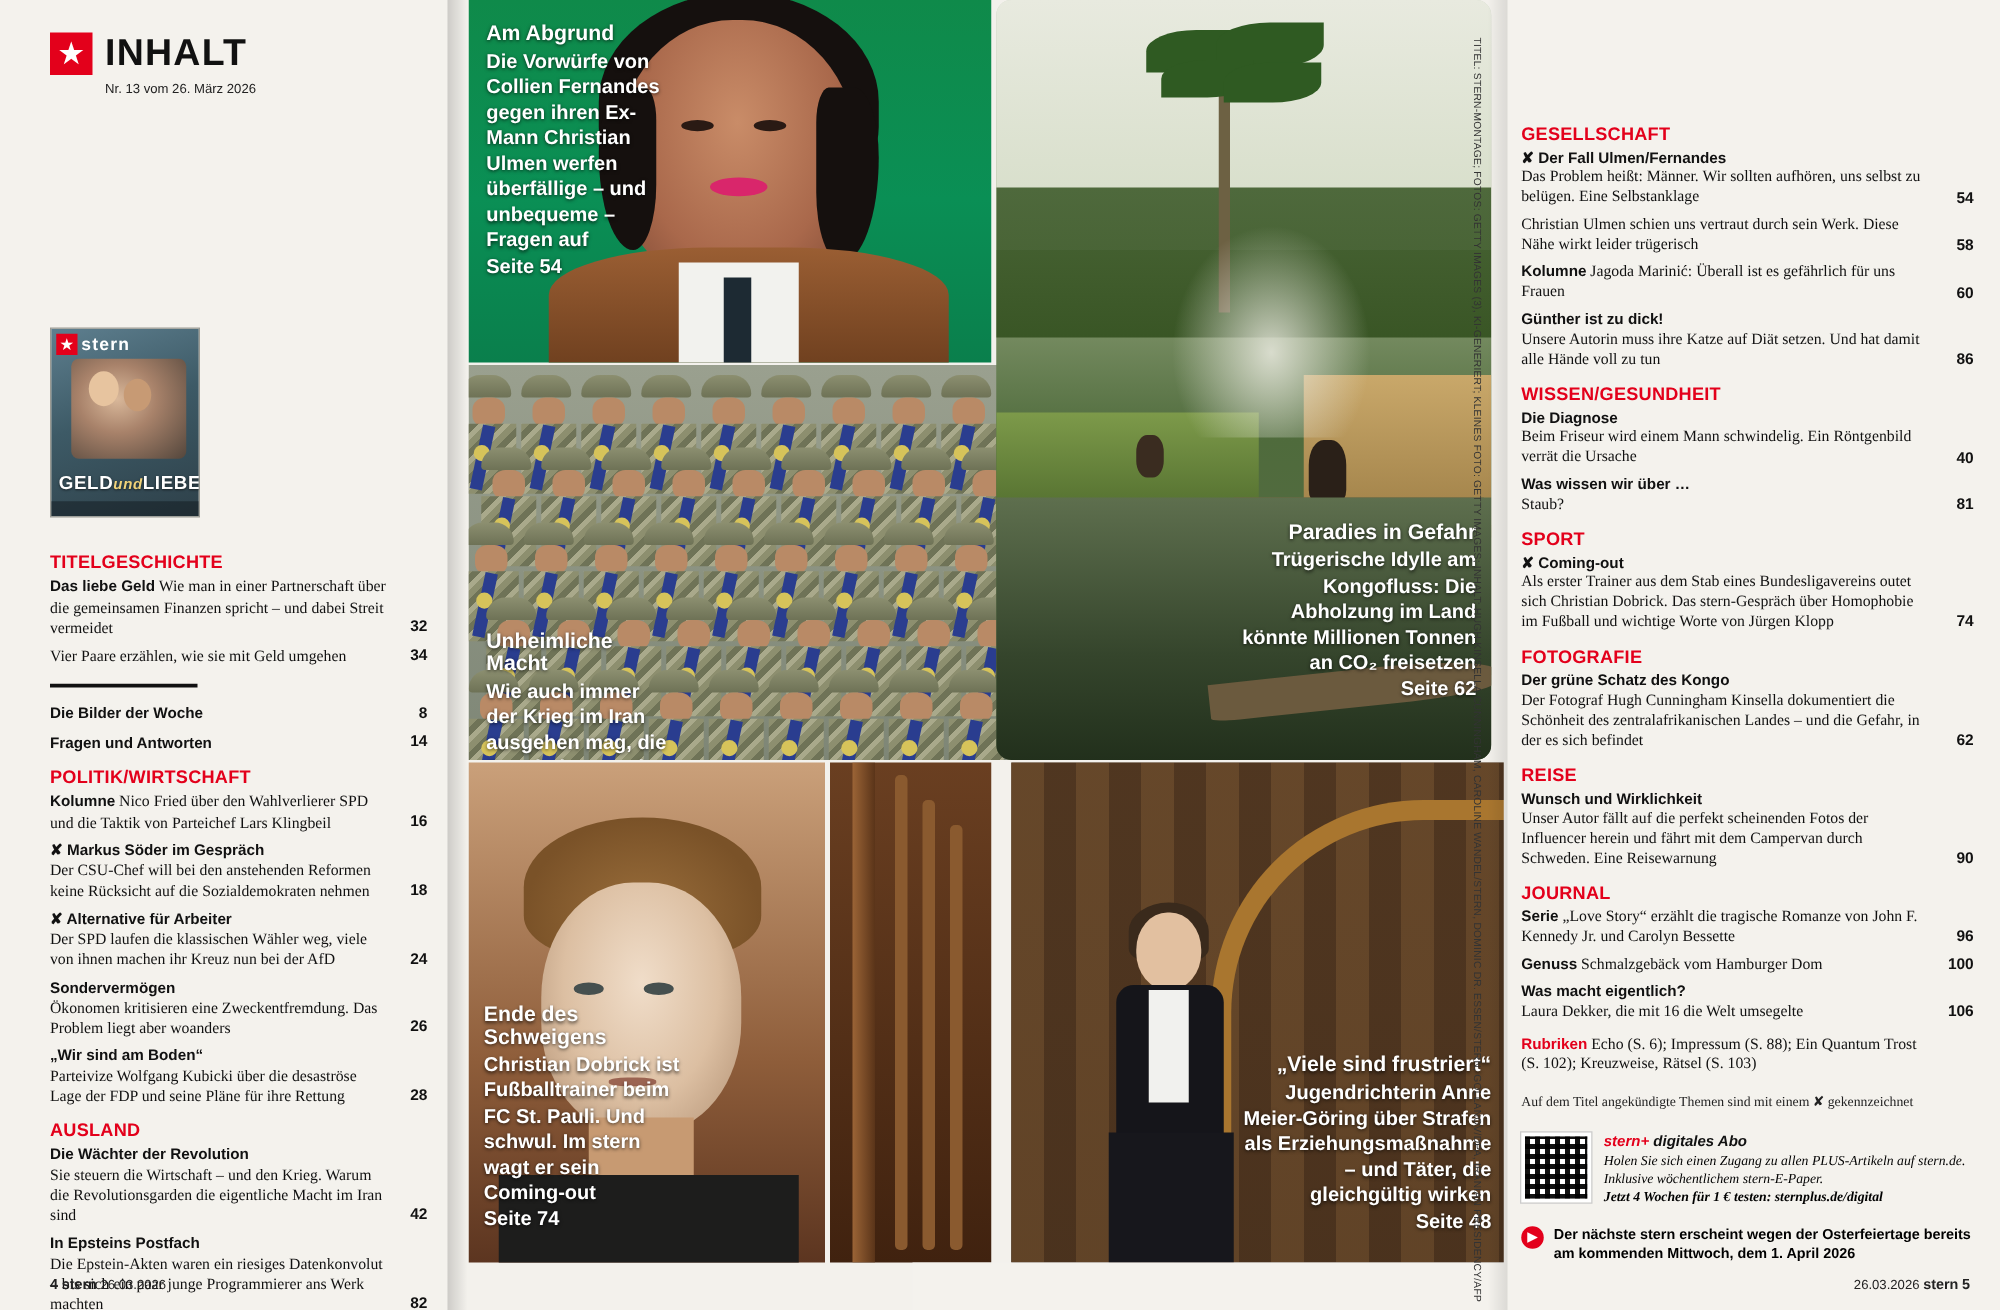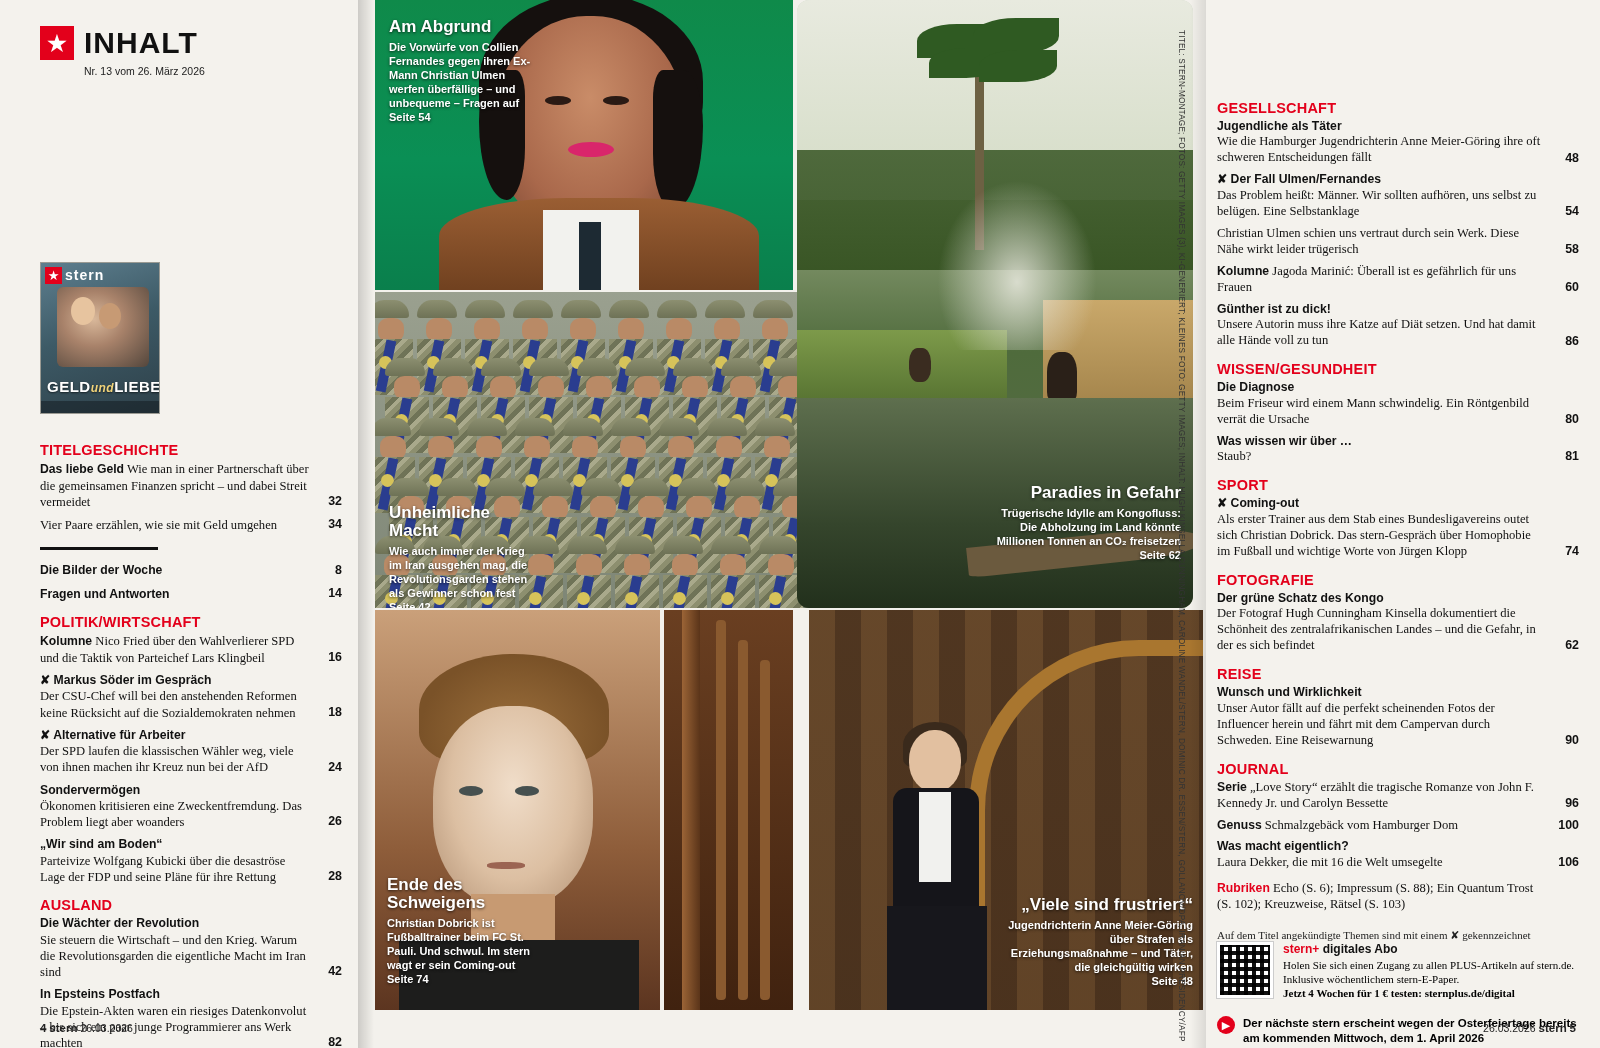--- a/index.html
+++ b/index.html
@@ -97,21 +97,21 @@
     font-family:"Liberation Sans", sans-serif; font-size:10.5px; color:#222;
   }
   .footer-left b { font-size:11.5px; }
 
   
   .mid { position:absolute; left:365px; top:0; width:838px; height:1010px; }
 
   .ph { position:absolute; overflow:hidden; }
   .cap { position:absolute; color:#fff; font-family:"Liberation Sans", sans-serif; text-shadow:0 1px 3px rgba(0,0,0,.7); }
   .cap h3 { margin:0 0 4px 0; font-size:17px; font-weight:bold; line-height:1.05; }
-  .cap p { margin:0; font-size:11px; line-height:1.28; font-weight:bold; }
+  .cap p { margin:0; font-size:16px; line-height:1.28; font-weight:bold; }
   .cap .pgref { font-weight:bold; }
 
   
   #photo-abgrund { left:10px; top:0; width:418px; height:290px;
     background:linear-gradient(180deg,#0f8a4a 0%,#0a8f55 55%,#0a7f4c 100%); }
   #photo-abgrund .face {
     position:absolute; left:120px; top:16px; width:190px; height:215px;
     background:radial-gradient(ellipse at 50% 38%, #c98c68 0%, #a9684b 60%, #7b4733 100%);
     border-radius:48% 48% 44% 44%;
   }
@@ -256,21 +256,21 @@
   }
   .right-toc { position:absolute; left:14px; top:88px; width:362px; }
   .r-entry { margin-bottom:6px; position:relative; padding-right:36px; font-size:12.6px; line-height:1.27; color:#111; }
   .r-entry .lead { font-family:"Liberation Sans", sans-serif; font-weight:bold; font-size:12.2px; }
   .r-entry .pg { position:absolute; right:0; bottom:0;
     font-family:"Liberation Sans", sans-serif; font-weight:bold; font-size:12.4px; }
   .note {
     margin-top:16px; font-size:11px; color:#222;
     font-family:"Liberation Serif", serif;
   }
-  .promo { display:flex; gap:10px; align-items:flex-start; }
+  .promo { margin-top:18px; display:flex; gap:10px; align-items:flex-start;font-style:italic; }
   .qr {
     width:56px; height:56px; flex:none;
     background:
       repeating-linear-gradient(90deg,#111 0 4px,#fff 4px 8px),
       repeating-linear-gradient(0deg,#111 0 4px,#fff 4px 8px);
     background-blend-mode:multiply;
     border:3px solid #fff; outline:1px solid #ccc;
   }
   .promo-text { font-size:11px; line-height:1.3; }
   .promo-text .ph1 { color:#e3001b; font-family:"Liberation Sans",sans-serif; font-weight:bold; font-size:12px; }
@@ -804,25 +804,20 @@
     <div class="bottom-strip"></div>
   </div>
 
   <div class="credit-strip">TITEL: STERN-MONTAGE; FOTOS: GETTY IMAGES (3), KI-GENERIERT; KLEINES FOTO: GETTY IMAGES; INHALT: HUGH KINSELLA CUNNINGHAM, CAROLINE WANDEL/STERN, DOMINIC DR. ESSEN/STERN, GOLLANOV/DPA, IRANIAN PRESIDENCY/AFP</div>
 
   <div class="right-page">
     <div class="right-toc">
 
       <div class="sec-head">GESELLSCHAFT</div>
       <div class="r-entry">
-        <div class="lead">Jugendliche als Täter</div>
-        <span>Wie die Hamburger Jugendrichterin Anne Meier-Göring ihre oft schweren Entscheidungen fällt</span>
-        <span class="pg">48</span>
-      </div>
-      <div class="r-entry">
         <div class="lead">✘ Der Fall Ulmen/Fernandes</div>
         <span>Das Problem heißt: Männer. Wir sollten aufhören, uns selbst zu belügen. Eine Selbstanklage</span>
         <span class="pg">54</span>
       </div>
       <div class="r-entry">
         <span>Christian Ulmen schien uns vertraut durch sein Werk. Diese Nähe wirkt leider trügerisch</span>
         <span class="pg">58</span>
       </div>
       <div class="r-entry">
         <span class="lead">Kolumne</span><span> Jagoda Marinić: Überall ist es gefährlich für uns Frauen</span>
@@ -831,21 +826,21 @@
       <div class="r-entry">
         <div class="lead">Günther ist zu dick!</div>
         <span>Unsere Autorin muss ihre Katze auf Diät setzen. Und hat damit alle Hände voll zu tun</span>
         <span class="pg">86</span>
       </div>
 
       <div class="sec-head">WISSEN/GESUNDHEIT</div>
       <div class="r-entry">
         <div class="lead">Die Diagnose</div>
         <span>Beim Friseur wird einem Mann schwindelig. Ein Röntgenbild verrät die Ursache</span>
-        <span class="pg">80</span>
+        <span class="pg">40</span>
       </div>
       <div class="r-entry">
         <div class="lead">Was wissen wir über …</div>
         <span>Staub?</span>
         <span class="pg">81</span>
       </div>
 
       <div class="sec-head">SPORT</div>
       <div class="r-entry">
         <div class="lead">✘ Coming-out</div>

